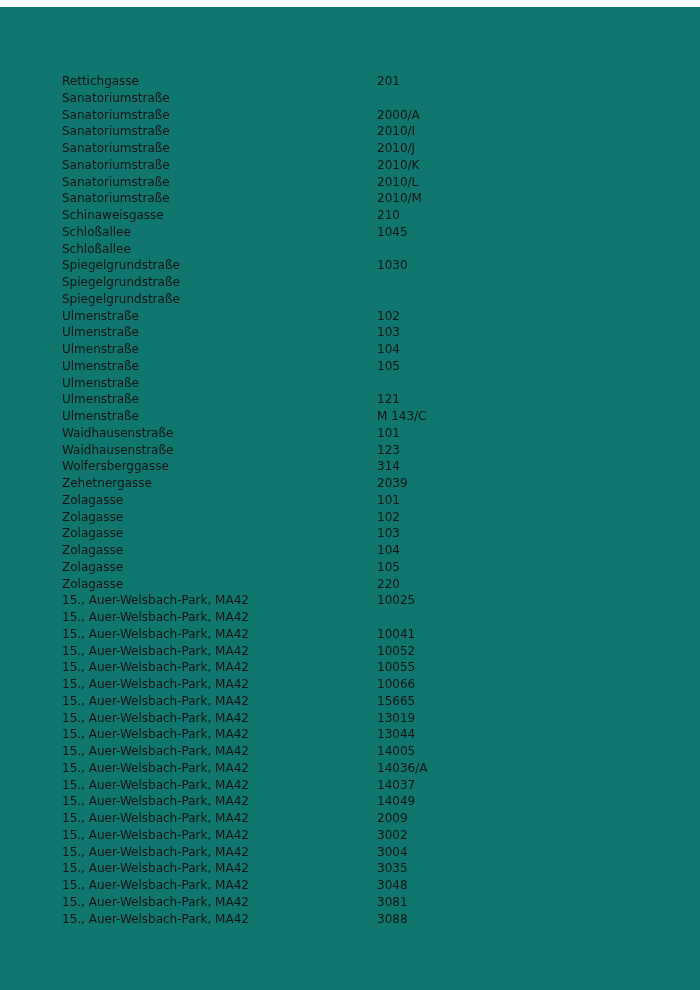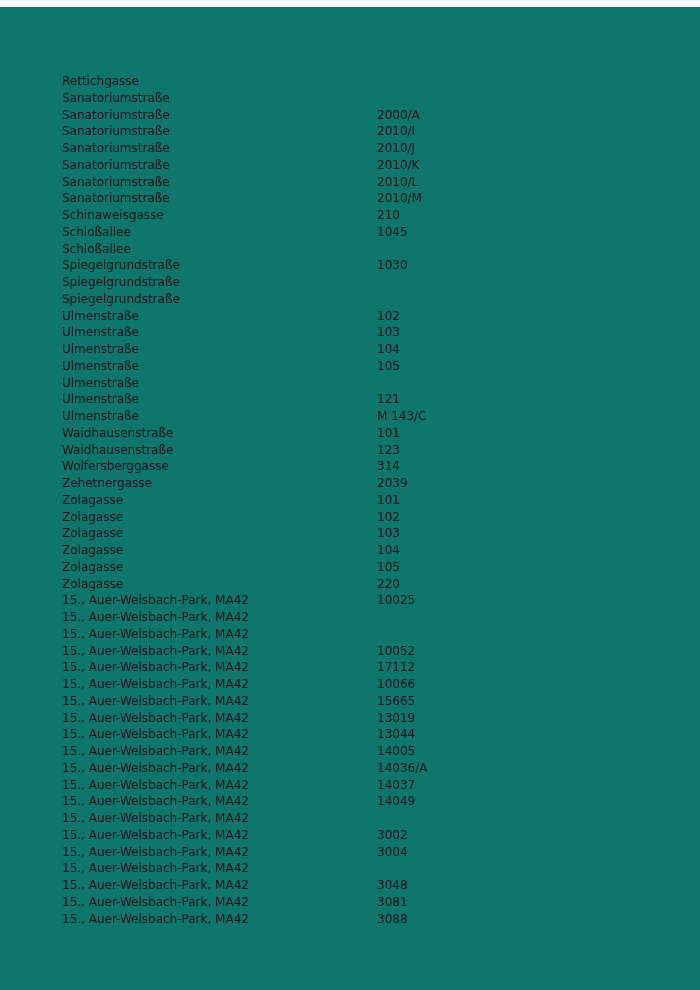--- a/index.html
+++ b/index.html
@@ -41,20 +41,21 @@
     flex: 1 1 auto;
   }
 </style>
 </head>
 <body>
 
 <div class="page">
   <div class="street-list">
   <div class="row">
     <span class="cell name">Rettichgasse</span>
+    <span class="cell num">201</span>
   </div>
 
   <div class="row">
     <span class="cell name">Sanatoriumstraße</span>
   </div>
 
   <div class="row">
     <span class="cell name">Sanatoriumstraße</span>
     <span class="cell num">2000/A</span>
   </div>
@@ -199,30 +200,31 @@
     <span class="cell name">15., Auer-Welsbach-Park, MA42</span>
     <span class="cell num">10025</span>
   </div>
 
   <div class="row">
     <span class="cell name">15., Auer-Welsbach-Park, MA42</span>
   </div>
 
   <div class="row">
     <span class="cell name">15., Auer-Welsbach-Park, MA42</span>
+    <span class="cell num">10041</span>
   </div>
 
   <div class="row">
     <span class="cell name">15., Auer-Welsbach-Park, MA42</span>
     <span class="cell num">10052</span>
   </div>
 
   <div class="row">
     <span class="cell name">15., Auer-Welsbach-Park, MA42</span>
-    <span class="cell num">17112</span>
+    <span class="cell num">10055</span>
   </div>
 
   <div class="row">
     <span class="cell name">15., Auer-Welsbach-Park, MA42</span>
     <span class="cell num">10066</span>
   </div>
 
   <div class="row">
     <span class="cell name">15., Auer-Welsbach-Park, MA42</span>
     <span class="cell num">15665</span>
@@ -253,34 +255,36 @@
     <span class="cell num">14037</span>
   </div>
 
   <div class="row">
     <span class="cell name">15., Auer-Welsbach-Park, MA42</span>
     <span class="cell num">14049</span>
   </div>
 
   <div class="row">
     <span class="cell name">15., Auer-Welsbach-Park, MA42</span>
+    <span class="cell num">2009</span>
   </div>
 
   <div class="row">
     <span class="cell name">15., Auer-Welsbach-Park, MA42</span>
     <span class="cell num">3002</span>
   </div>
 
   <div class="row">
     <span class="cell name">15., Auer-Welsbach-Park, MA42</span>
     <span class="cell num">3004</span>
   </div>
 
   <div class="row">
     <span class="cell name">15., Auer-Welsbach-Park, MA42</span>
+    <span class="cell num">3035</span>
   </div>
 
   <div class="row">
     <span class="cell name">15., Auer-Welsbach-Park, MA42</span>
     <span class="cell num">3048</span>
   </div>
 
   <div class="row">
     <span class="cell name">15., Auer-Welsbach-Park, MA42</span>
     <span class="cell num">3081</span>

